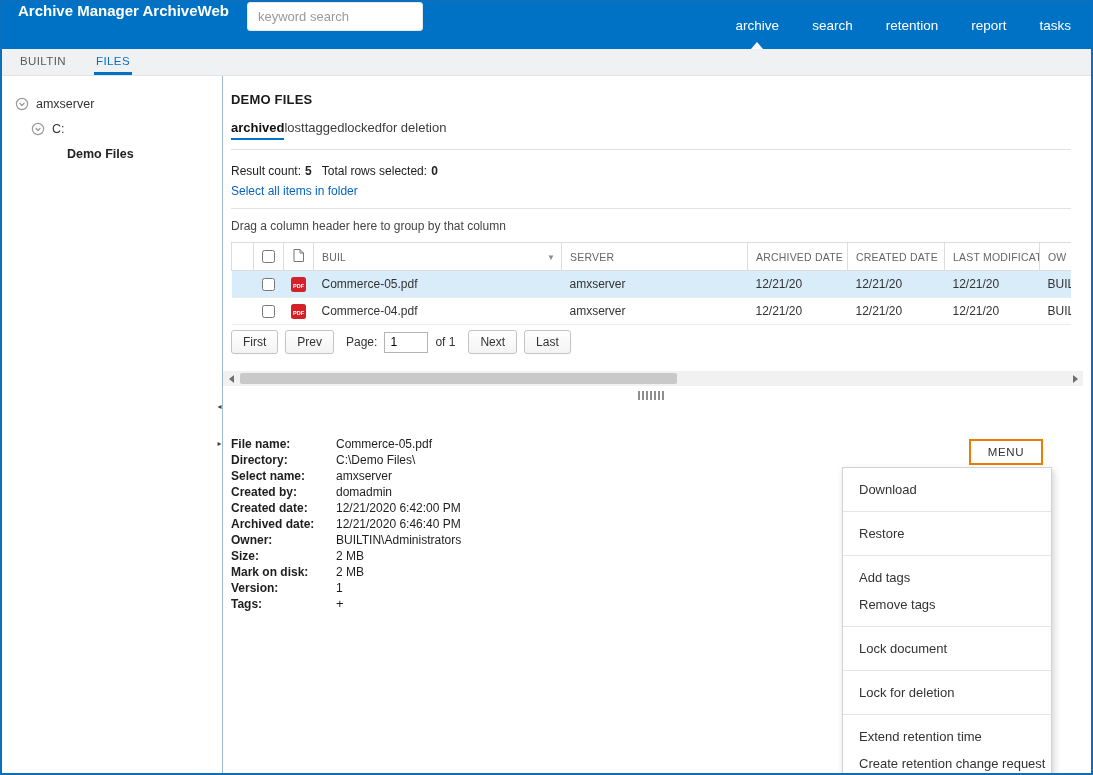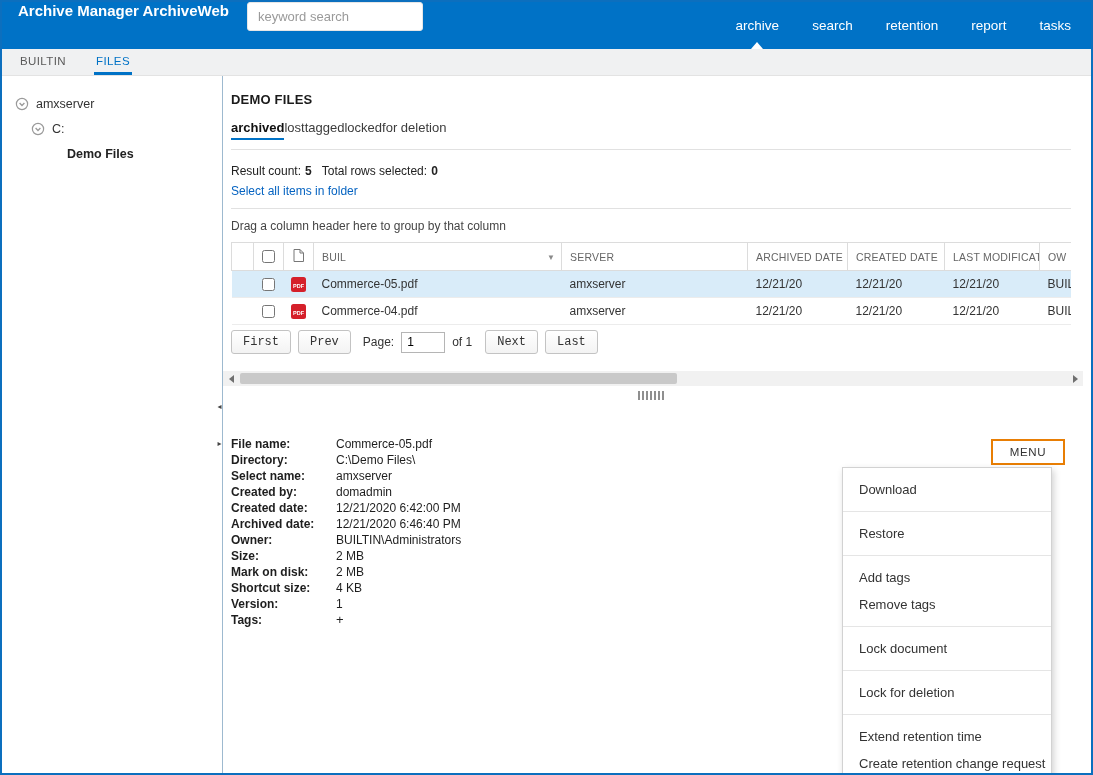--- a/index.html
+++ b/index.html
@@ -66,41 +66,41 @@
   .grid td { height:27px; padding:0 8px; border-bottom:1px solid #ececec; white-space:nowrap; overflow:hidden; }
   .grid td.tight { padding:0; text-align:center; }
   .grid tr.selected td { background:#d9ecf9; }
   .grid input[type=checkbox] { width:13px; height:13px; cursor:pointer; vertical-align:middle; }
   .th-name { position:relative; }
   .sort-caret { position:absolute; right:6px; top:50%; transform:translateY(-50%); font-size:8px; color:#8a8a8a; cursor:pointer; }
   .pdf-icon { display:inline-flex; vertical-align:middle; }
 
   
   .pager { margin-top:3px; display:flex; align-items:center; gap:7px; font-size:12px; color:#333; padding:2px 0; }
-  .pager button { font-family:Liberation Mono, monospace; font-size:12px; color:#333; padding:4px 11px; border:1px solid #c3c3c3;
+  .pager button { font-family:Liberation Sans, sans-serif; font-size:12px; color:#333; padding:4px 11px; border:1px solid #c3c3c3;
                   border-radius:3px; background:linear-gradient(#fff,#f3f3f3); cursor:pointer; }
   .pager .page-label { margin-left:5px; }
   .page-input { width:44px; height:21px; border:1px solid #b5b5b5; padding:2px 5px; font-size:12px; font-family:inherit; }
   .pager .of-label { margin-right:6px; }
 
   
   .hscroll { margin-top:15px; margin-left:-8px; width:860px; height:15px; background:#f1f1f1; position:relative; }
   .sb-btn { position:absolute; top:0; width:16px; height:15px; display:flex; align-items:center; justify-content:center; cursor:pointer; }
   .sb-btn.left { left:0; } .sb-btn.right { right:0; }
   .tri-l { width:0;height:0;border:4px solid transparent;border-right:5px solid #6f6f6f;border-left:none; }
   .tri-r { width:0;height:0;border:4px solid transparent;border-left:5px solid #6f6f6f;border-right:none; }
   .sb-thumb { position:absolute; left:17px; top:2px; width:437px; height:11px; background:#c9c9c9; border-radius:2px; cursor:pointer; }
 
   
   .hsplitter { margin-top:2px; height:14px; display:flex; align-items:center; justify-content:center; gap:2px; cursor:row-resize; }
   .grip-bar { width:2px; height:9px; background:#8f8f8f; }
 
   
   .details { position:relative; }
-  .menu-btn { position:absolute; top:3px; right:6px; width:74px; height:26px; background:#fff;
+  .menu-btn { position:absolute; top:3px; right:28px; width:74px; height:26px; background:#fff;
               border:2px solid #e87e04; font-family:inherit; font-size:11.5px; letter-spacing:.6px; color:#333; cursor:pointer; }
   .fields { margin-top:34px; }
   .field-row { display:flex; font-size:12px; line-height:16px; color:#1e1e1e; }
   .field-label { width:105px; font-weight:bold; flex:none; }
   .field-value { white-space:nowrap; }
   .field-value.tag-add { cursor:pointer; font-size:13px; }
 
   .dropdown { position:absolute; top:31px; right:19px; width:210px; background:#fff; border:1px solid #d2d2d2;
               box-shadow:2px 3px 7px rgba(0,0,0,.18); z-index:10; }
   .menu-group { border-bottom:1px solid #e5e5e5; padding:8px 0; }
@@ -337,24 +337,20 @@
           </div>
           <div class="field-row">
             <span class="field-label">Size:</span>
             <span class="field-value">2 MB</span>
           </div>
           <div class="field-row">
             <span class="field-label">Mark on disk:</span>
             <span class="field-value">2 MB</span>
           </div>
           <div class="field-row">
-            <span class="field-label">Shortcut size:</span>
-            <span class="field-value">4 KB</span>
-          </div>
-          <div class="field-row">
             <span class="field-label">Version:</span>
             <span class="field-value">1</span>
           </div>
           <div class="field-row">
             <span class="field-label">Tags:</span>
             <span class="field-value tag-add">+</span>
           </div>
         </div>
 
         <div class="dropdown">

